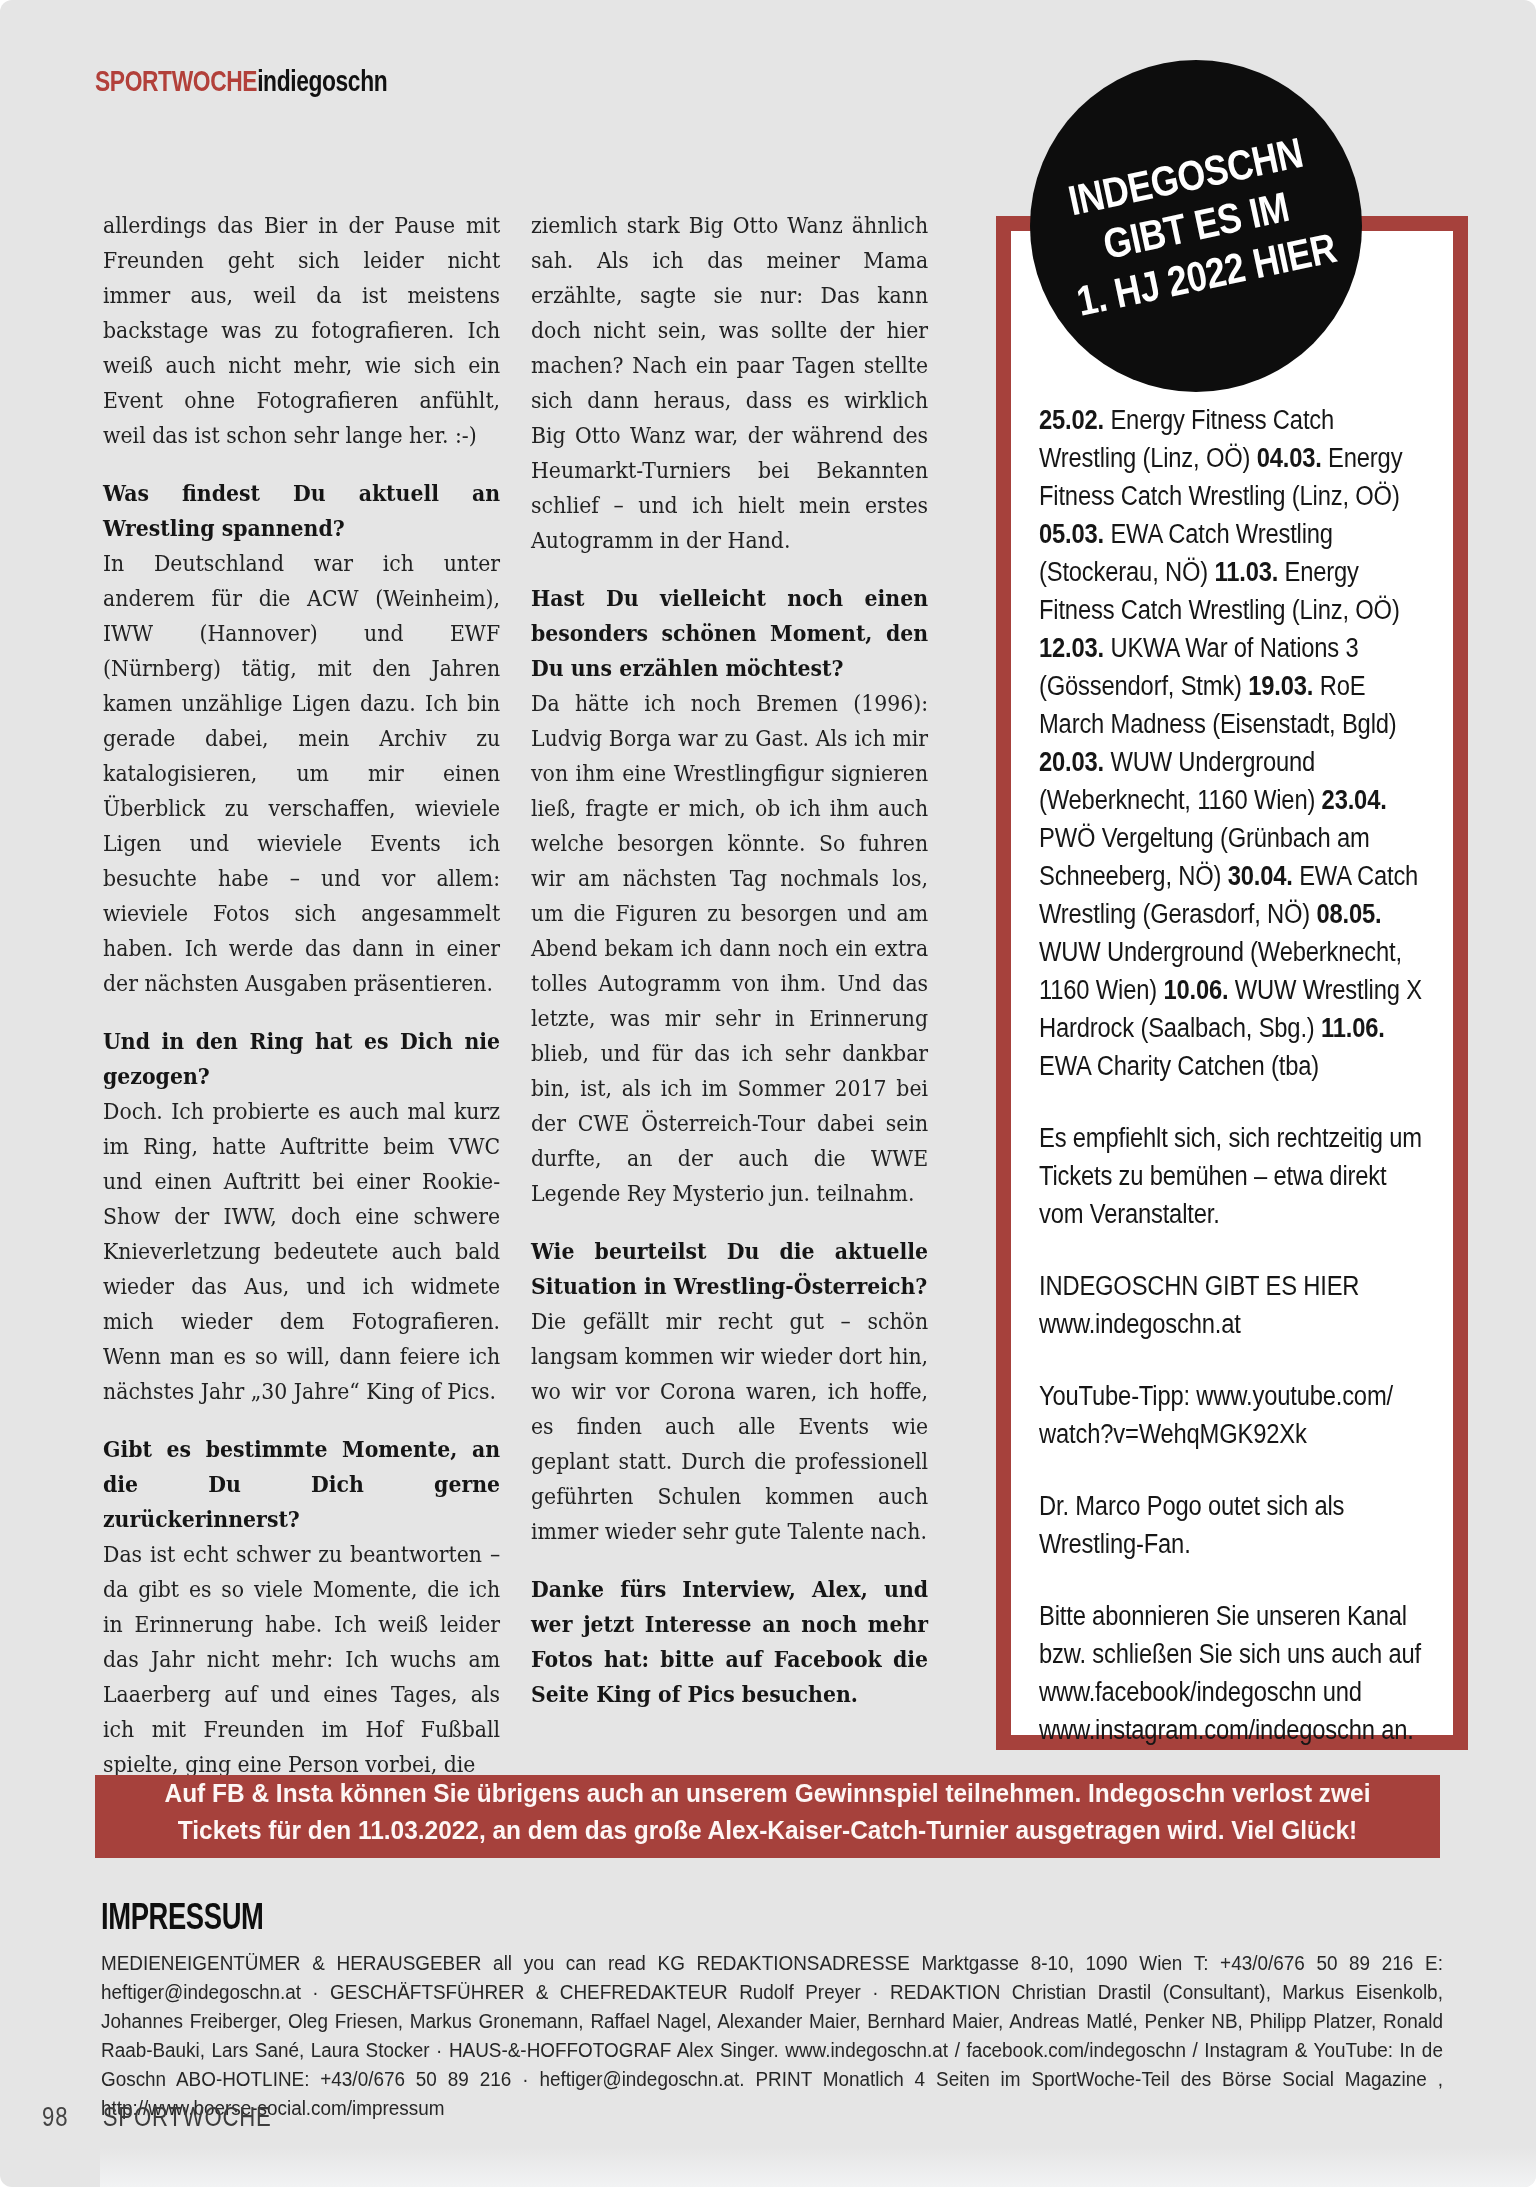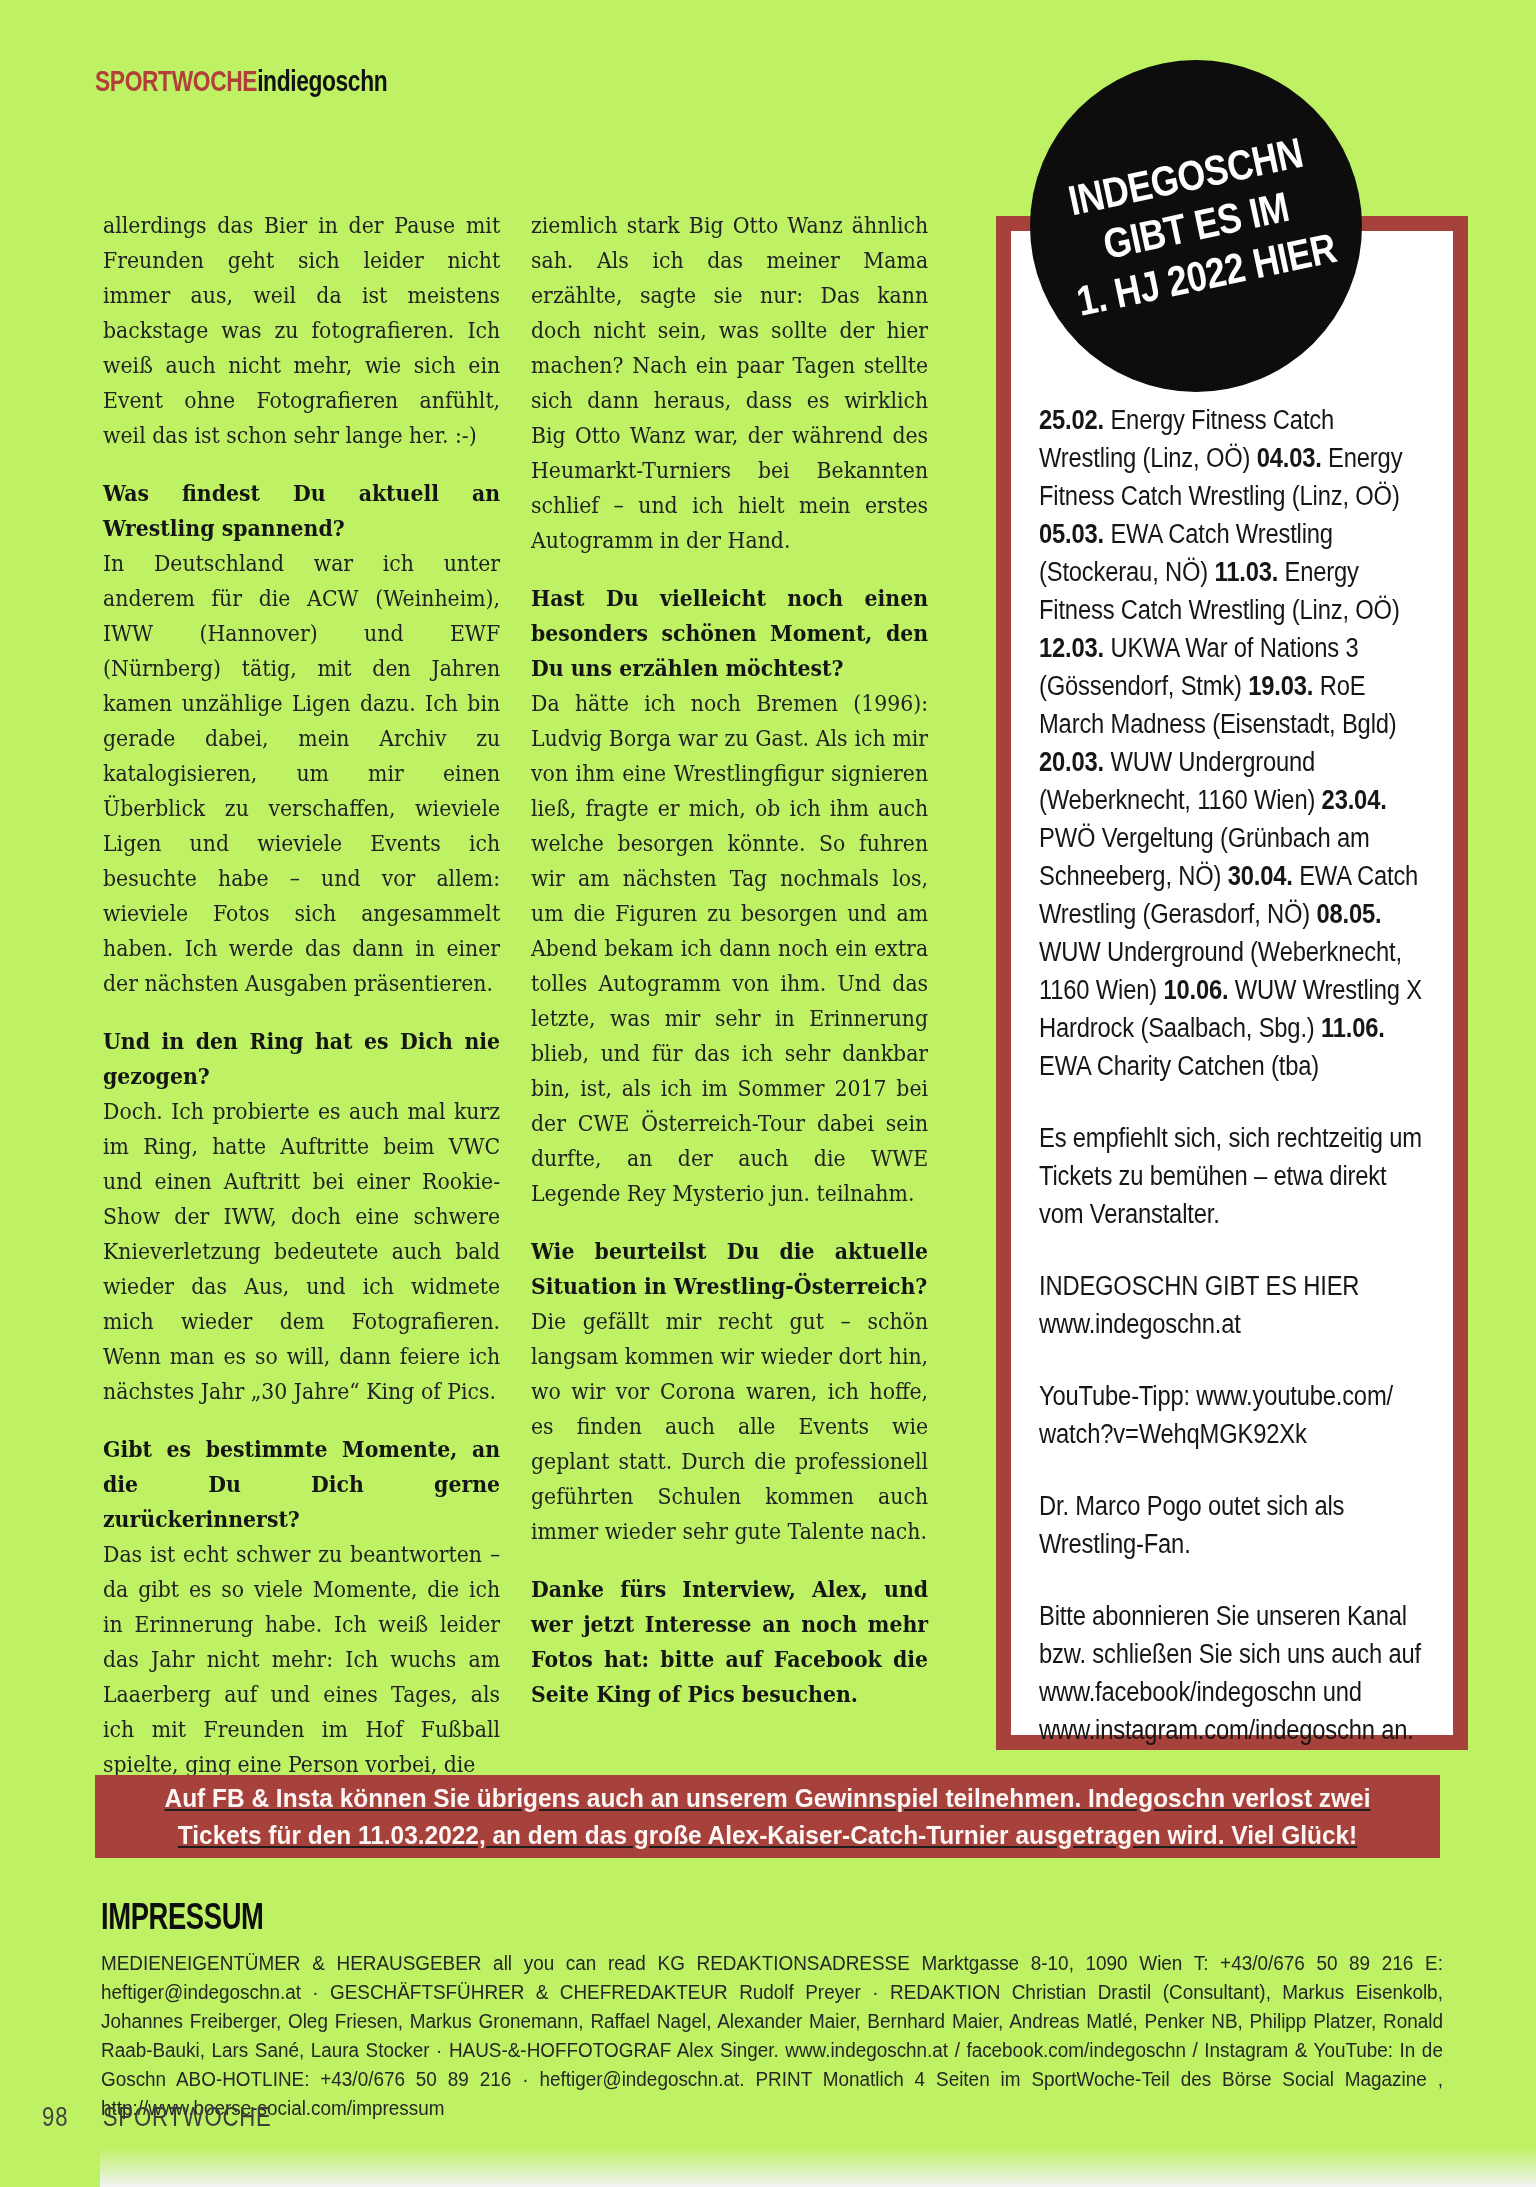--- a/index.html
+++ b/index.html
@@ -1,17 +1,17 @@
 <!DOCTYPE html>
 <html lang="de"><head>
 <meta charset="utf-8">
 <style>
   html,body{margin:0;padding:0;background:#ffffff;}
-  .page{position:relative;width:1536px;height:2187px;background:#bef264;overflow:hidden;
-        font-family:"DejaVu Serif",serif;color:#1c1c1c;}
+  .page{position:relative;width:1536px;height:2187px;background:#e5e5e5;overflow:hidden;
+        font-family:"DejaVu Serif",serif;color:#1c1c1c;border-radius:12px;}
 
   
   .masthead{position:absolute;left:95px;top:64px;font-family:"Liberation Sans",sans-serif;
         font-weight:bold;font-size:30px;white-space:nowrap;transform:scaleX(0.76);
         transform-origin:0 0;letter-spacing:-0.5px;}
   .masthead .red{color:#b2403a;}
   .masthead .black{color:#111;}
 
   
   .col{position:absolute;top:208px;width:427px;transform:scaleX(0.93);transform-origin:0 0;
@@ -34,21 +34,21 @@
 
   
   .badge{position:absolute;left:1030px;top:60px;width:332px;height:332px;border-radius:50%;
         background:#0d0d0d;display:flex;align-items:center;justify-content:center;z-index:2;}
   .badge-text{transform:rotate(-12deg) scaleX(0.85);color:#fff;
         font-family:"Liberation Sans",sans-serif;font-weight:bold;font-size:42px;
         line-height:50px;text-align:center;white-space:nowrap;letter-spacing:-0.5px;}
 
   
   .banner{position:absolute;left:95px;top:1775px;width:1345px;height:83px;background:#a6413c;
-        display:flex;align-items:center;justify-content:center;text-decoration:underline;}
+        display:flex;justify-content:center;}
   .banner-text{width:1380px;transform:scaleX(0.94);transform-origin:50% 50%;
         font-family:"Liberation Sans",sans-serif;font-weight:bold;font-size:26px;
         line-height:37px;text-align:center;color:#fdf6f5;}
 
   
   .impressum-title{position:absolute;left:101px;top:1896px;font-family:"Liberation Sans",sans-serif;
         font-weight:bold;font-size:37px;color:#0f0f0f;transform:scaleX(0.74);
         transform-origin:0 0;letter-spacing:-0.5px;}
   .impressum-text{position:absolute;left:101px;top:1949px;width:1420px;transform:scaleX(0.945);
         transform-origin:0 0;font-family:"Liberation Sans",sans-serif;font-size:20px;

